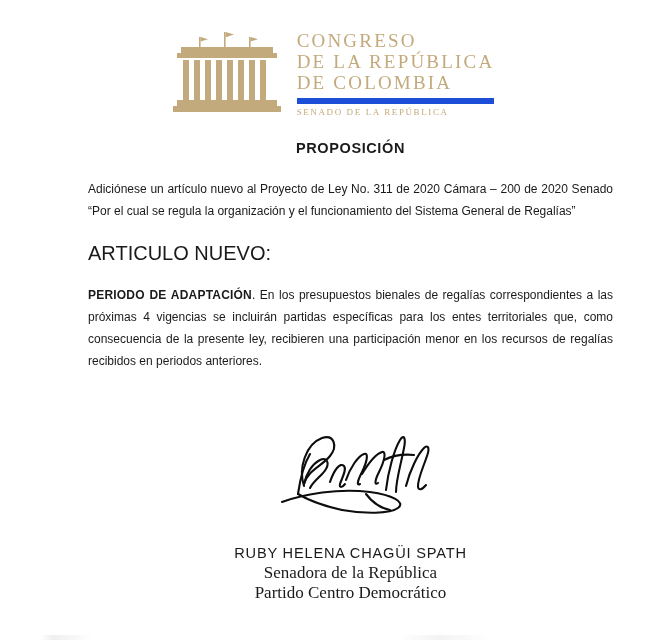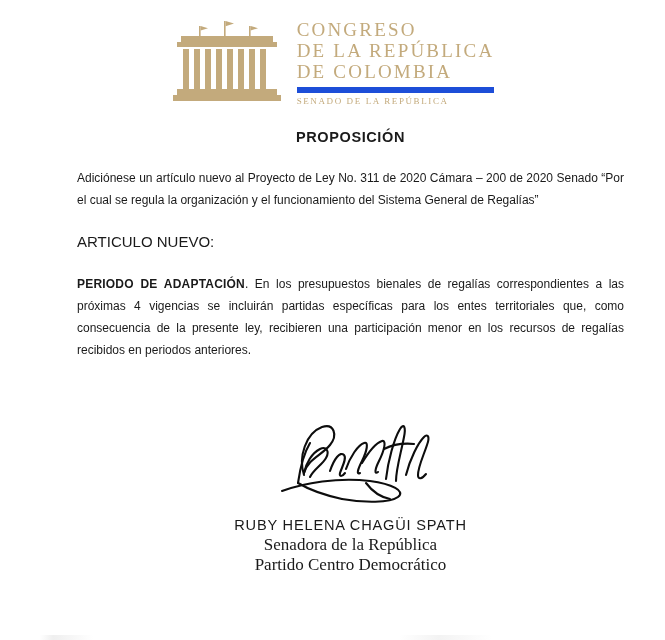--- a/index.html
+++ b/index.html
@@ -12,21 +12,21 @@
     width: 665px;
     height: 640px;
     font-family: "Liberation Sans", sans-serif;
     color: #1a1a1a;
     position: relative;
     overflow: hidden;
   }
   .page {
     width: 665px;
     height: 640px;
-    padding: 5px;
+    padding: 16px;
     position: relative;
     background: #fff;
   }
 
   
   .letterhead {
     display: flex;
     justify-content: center;
     align-items: center;
     padding-top: 14px;
@@ -84,35 +84,36 @@
     margin-top: 18px;
     margin-bottom: 22px;
   }
   p.para {
     font-size: 12px;
     line-height: 22px;
     text-align: justify;
     margin: 0 0 20px 0;
   }
   .article-label {
-    font-size: 15px;
+    font-size: 20px;
     line-height: 22px;
     margin: 0 0 20px 0;
   }
   .lead-spaced {
     font-weight: bold;
     letter-spacing: 0.2px;
   }
 
   
   .signature-block {
     margin-top: 52px;
     display: flex;
     flex-direction: column;
     align-items: center;
+    gap: 17px;
   }
   .sig-img {
     width: 210px;
     height: 96px;
     position: relative;
   }
   .sig-img svg { display: block; }
   .signer {
     margin-top: 6px;
     text-align: center;

